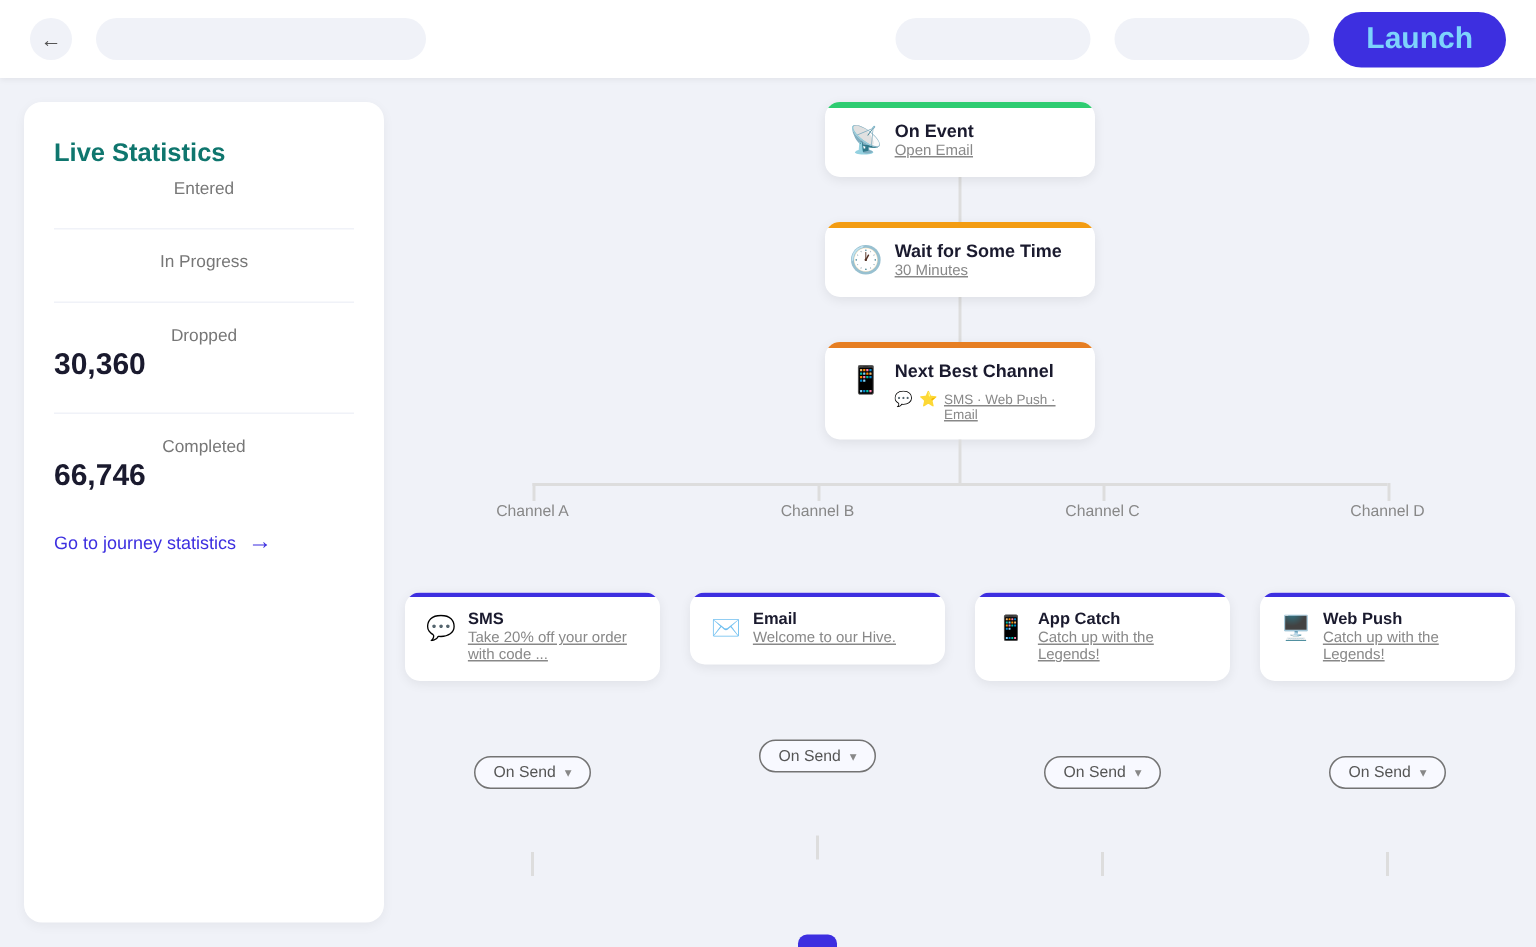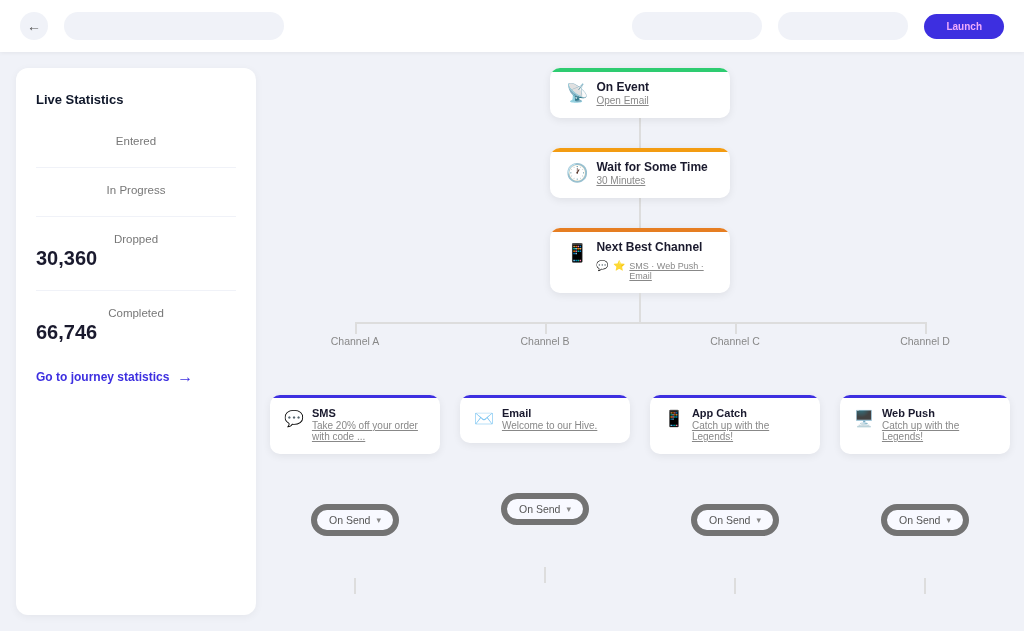--- a/index.html
+++ b/index.html
@@ -49,25 +49,25 @@
       width: 130px;
     }
     .nav-input-bar {
       height: 28px;
       background: #f0f2f8;
       border-radius: 14px;
       width: 130px;
     }
     .nav-launch-btn {
       background: #3d2fe0;
-      color: #f0abfc;
+      color: #7dd3fc;
       border: none;
       border-radius: 20px;
       padding: 7px 22px;
-      font-size: 10px;
+      font-size: 20px;
       font-weight: 600;
       cursor: pointer;
     }
 
     
     .main {
       display: flex;
       height: calc(631px - 52px);
     }
 
@@ -75,24 +75,24 @@
     .sidebar {
       width: 240px;
       min-width: 240px;
       background: #fff;
       border-radius: 12px;
       margin: 16px 0 16px 16px;
       padding: 24px 20px;
       box-shadow: 0 2px 8px rgba(0,0,0,0.05);
     }
     .sidebar-title {
-      font-size: 13px;
+      font-size: 17px;
       font-weight: 600;
-      color: #0f172a;
-      margin-bottom: 28px;
+      color: #0f766e;
+      margin-bottom: 8px;
     }
     .stat-group {
       margin-bottom: 20px;
     }
     .stat-label {
       font-size: 11.5px;
       color: #777;
       margin-bottom: 2px;
       text-align: center;
     }
@@ -105,21 +105,21 @@
       height: 1px;
       background: #f0f2f8;
       margin: 16px 0;
     }
     .go-journey {
       display: flex;
       align-items: center;
       gap: 8px;
       color: #3d2fe0;
       font-size: 12px;
-      font-weight: 700;
+      font-weight: 400;
       cursor: pointer;
       margin-top: 24px;
     }
     .go-journey-arrow {
       font-size: 16px;
     }
 
     
     .canvas {
       flex: 1;
@@ -227,21 +227,21 @@
       display: flex;
       align-items: center;
       gap: 6px;
       margin-top: 8px;
       background: #f8f9ff;
       border-radius: 20px;
       padding: 4px 12px;
       font-size: 10.5px;
       color: #555;
       cursor: pointer;
-      border: 6px solid #737373;
+      border: 1px solid #737373;
     }
     .on-send-caret {
       font-size: 9px;
       color: #888;
     }
 
     
     .plus-btn {
       width: 26px; height: 26px;
       border-radius: 6px;

